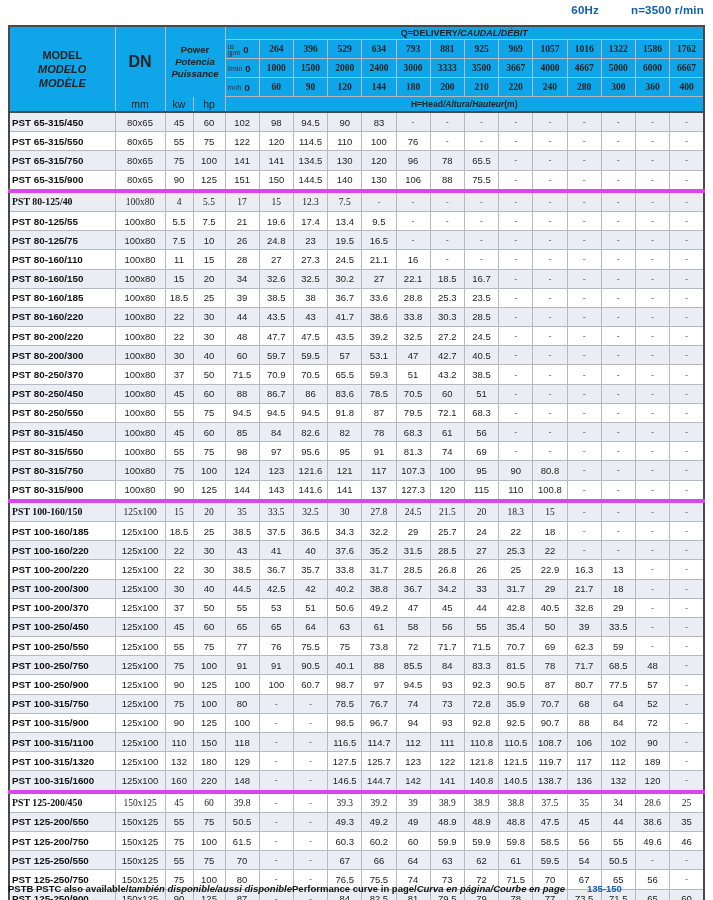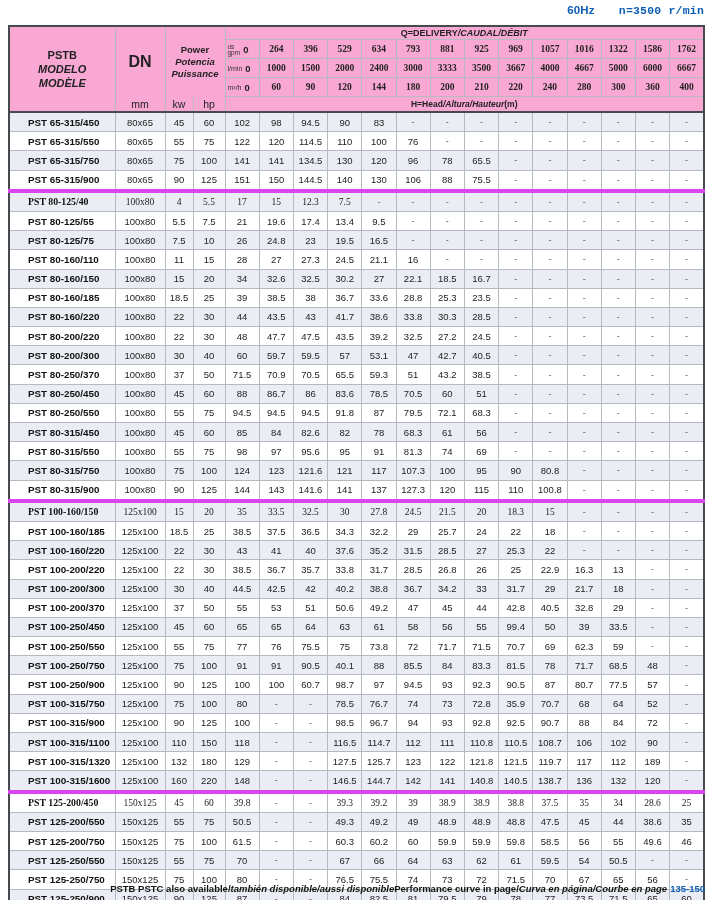--- a/index.html
+++ b/index.html
@@ -5,65 +5,65 @@
   html,body{margin:0;padding:0;}
   body{
     width:713px;height:900px;position:relative;background:#ffffff;
     font-family:"Liberation Sans",sans-serif;color:#222;
     -webkit-font-smoothing:antialiased;
   }
   .topnote{
     position:absolute;top:4px;right:9px;
     color:#0d5eb5;font-weight:bold;font-size:11.5px;letter-spacing:.2px;
   }
-  .topnote .speed{margin-left:24px;font-family:Liberation Mono, monospace;}
+  .topnote .speed{margin-left:32px;}
 
   .tablewrap{position:absolute;left:8px;top:25px;width:697px;}
   table{
     border-collapse:collapse;table-layout:fixed;width:697px;
     border:2px solid #46494e;
   }
   th,td{
     border:1px solid #b5b9c0;padding:0;margin:0;
     text-align:center;vertical-align:middle;color:#222;
     overflow:hidden;white-space:nowrap;
   }
   thead{border-bottom:2px solid #46494e;}
-  thead th{background:#f9a8d4;font-weight:bold;}
+  thead th{background:#0ea5e9;font-weight:bold;}
 
   .model-head{font-size:11px;line-height:1.3;}
   .model-head .it{font-style:italic;}
   .dn-head{font-size:16px;border-bottom:0;}
   .power-head{font-size:9.5px;line-height:1.25;border-bottom:0;}
   .power-head .it{font-style:italic;}
   .q-head{font-size:9px;height:12px;}
   .q-head .it,.h-head .it{font-style:italic;}
   .flow-num{font-size:9.5px;height:12px;font-family:Liberation Serif, serif;}
   .unit-cell{height:12px;text-align:left;padding-left:2px;}
   .unit-label{font-size:7px;font-weight:normal;color:#333;display:inline-block;vertical-align:middle;}
   .unit-label.stacked{font-size:6.5px;line-height:.95;text-align:left;}
   .unit-zero{font-size:9.5px;font-weight:bold;margin-left:3px;vertical-align:middle;}
   .mm-head,.kw-head,.hp-head{font-size:10.5px;font-weight:normal;border-top:0;height:14px;}
   .h-head{font-size:8.5px;height:14px;}
 
   tbody td{height:18.2px;font-size:9.5px;background:#fff;}
   tbody td.model{
-    text-align:left;padding-left:18px;font-weight:bold;font-size:9.8px;color:#111;
+    text-align:left;padding-left:2px;font-weight:bold;font-size:9.8px;color:#111;
   }
   tbody tr.shaded td{background:#eaedf4;}
   tbody tr.group-start td{border-top:4px solid #d946ef;font-family:Liberation Serif, serif;}
   tbody td.dash{color:#5c5c5c;font-size:9px;}
 
   .footer{
     position:absolute;left:8px;right:8px;top:883px;
-    display:flex;justify-content:flex-end;align-items:baseline;
+    display:flex;justify-content:flex-start;align-items:baseline;
     font-size:9.5px;font-weight:bold;color:#111;
   }
   .footer .it{font-style:italic;}
-  .footer .pages{color:#0d5eb5;margin-left:3px;}
+  .footer .pages{color:#0d5eb5;margin-left:22px;}
 </style>
 </head>
 <body>
 
 <div class="topnote">
   <span>60Hz</span><span class="speed">n=3500 r/min</span>
 </div>
 
 <div class="tablewrap">
   <table>
@@ -83,21 +83,21 @@
         <col>
         <col>
         <col>
         <col>
         <col>
         <col>
     </colgroup>
     <thead>
       <tr>
         <th rowspan="5" class="model-head">
-          <span>PSTB</span><br>
+          <span>MODEL</span><br>
           <span class="it">MODELO</span><br>
           <span class="it">MODÈLE</span>
         </th>
         <th rowspan="4" class="dn-head">DN</th>
         <th rowspan="4" colspan="2" class="power-head">
           <span>Power</span><br>
           <span class="it">Potencia</span><br>
           <span class="it">Puissance</span>
         </th>
         <th colspan="14" class="q-head">
@@ -688,21 +688,21 @@
           <td>45</td>
           <td>60</td>
           <td>65</td>
           <td>65</td>
           <td>64</td>
           <td>63</td>
           <td>61</td>
           <td>58</td>
           <td>56</td>
           <td>55</td>
-          <td>99.4</td>
+          <td>35.4</td>
           <td>50</td>
           <td>39</td>
           <td>33.5</td>
           <td class="dash">-</td>
           <td class="dash">-</td>
         </tr>
         <tr class="">
           <td class="model">PST 100-250/550</td>
           <td>125x100</td>
           <td>55</td>

